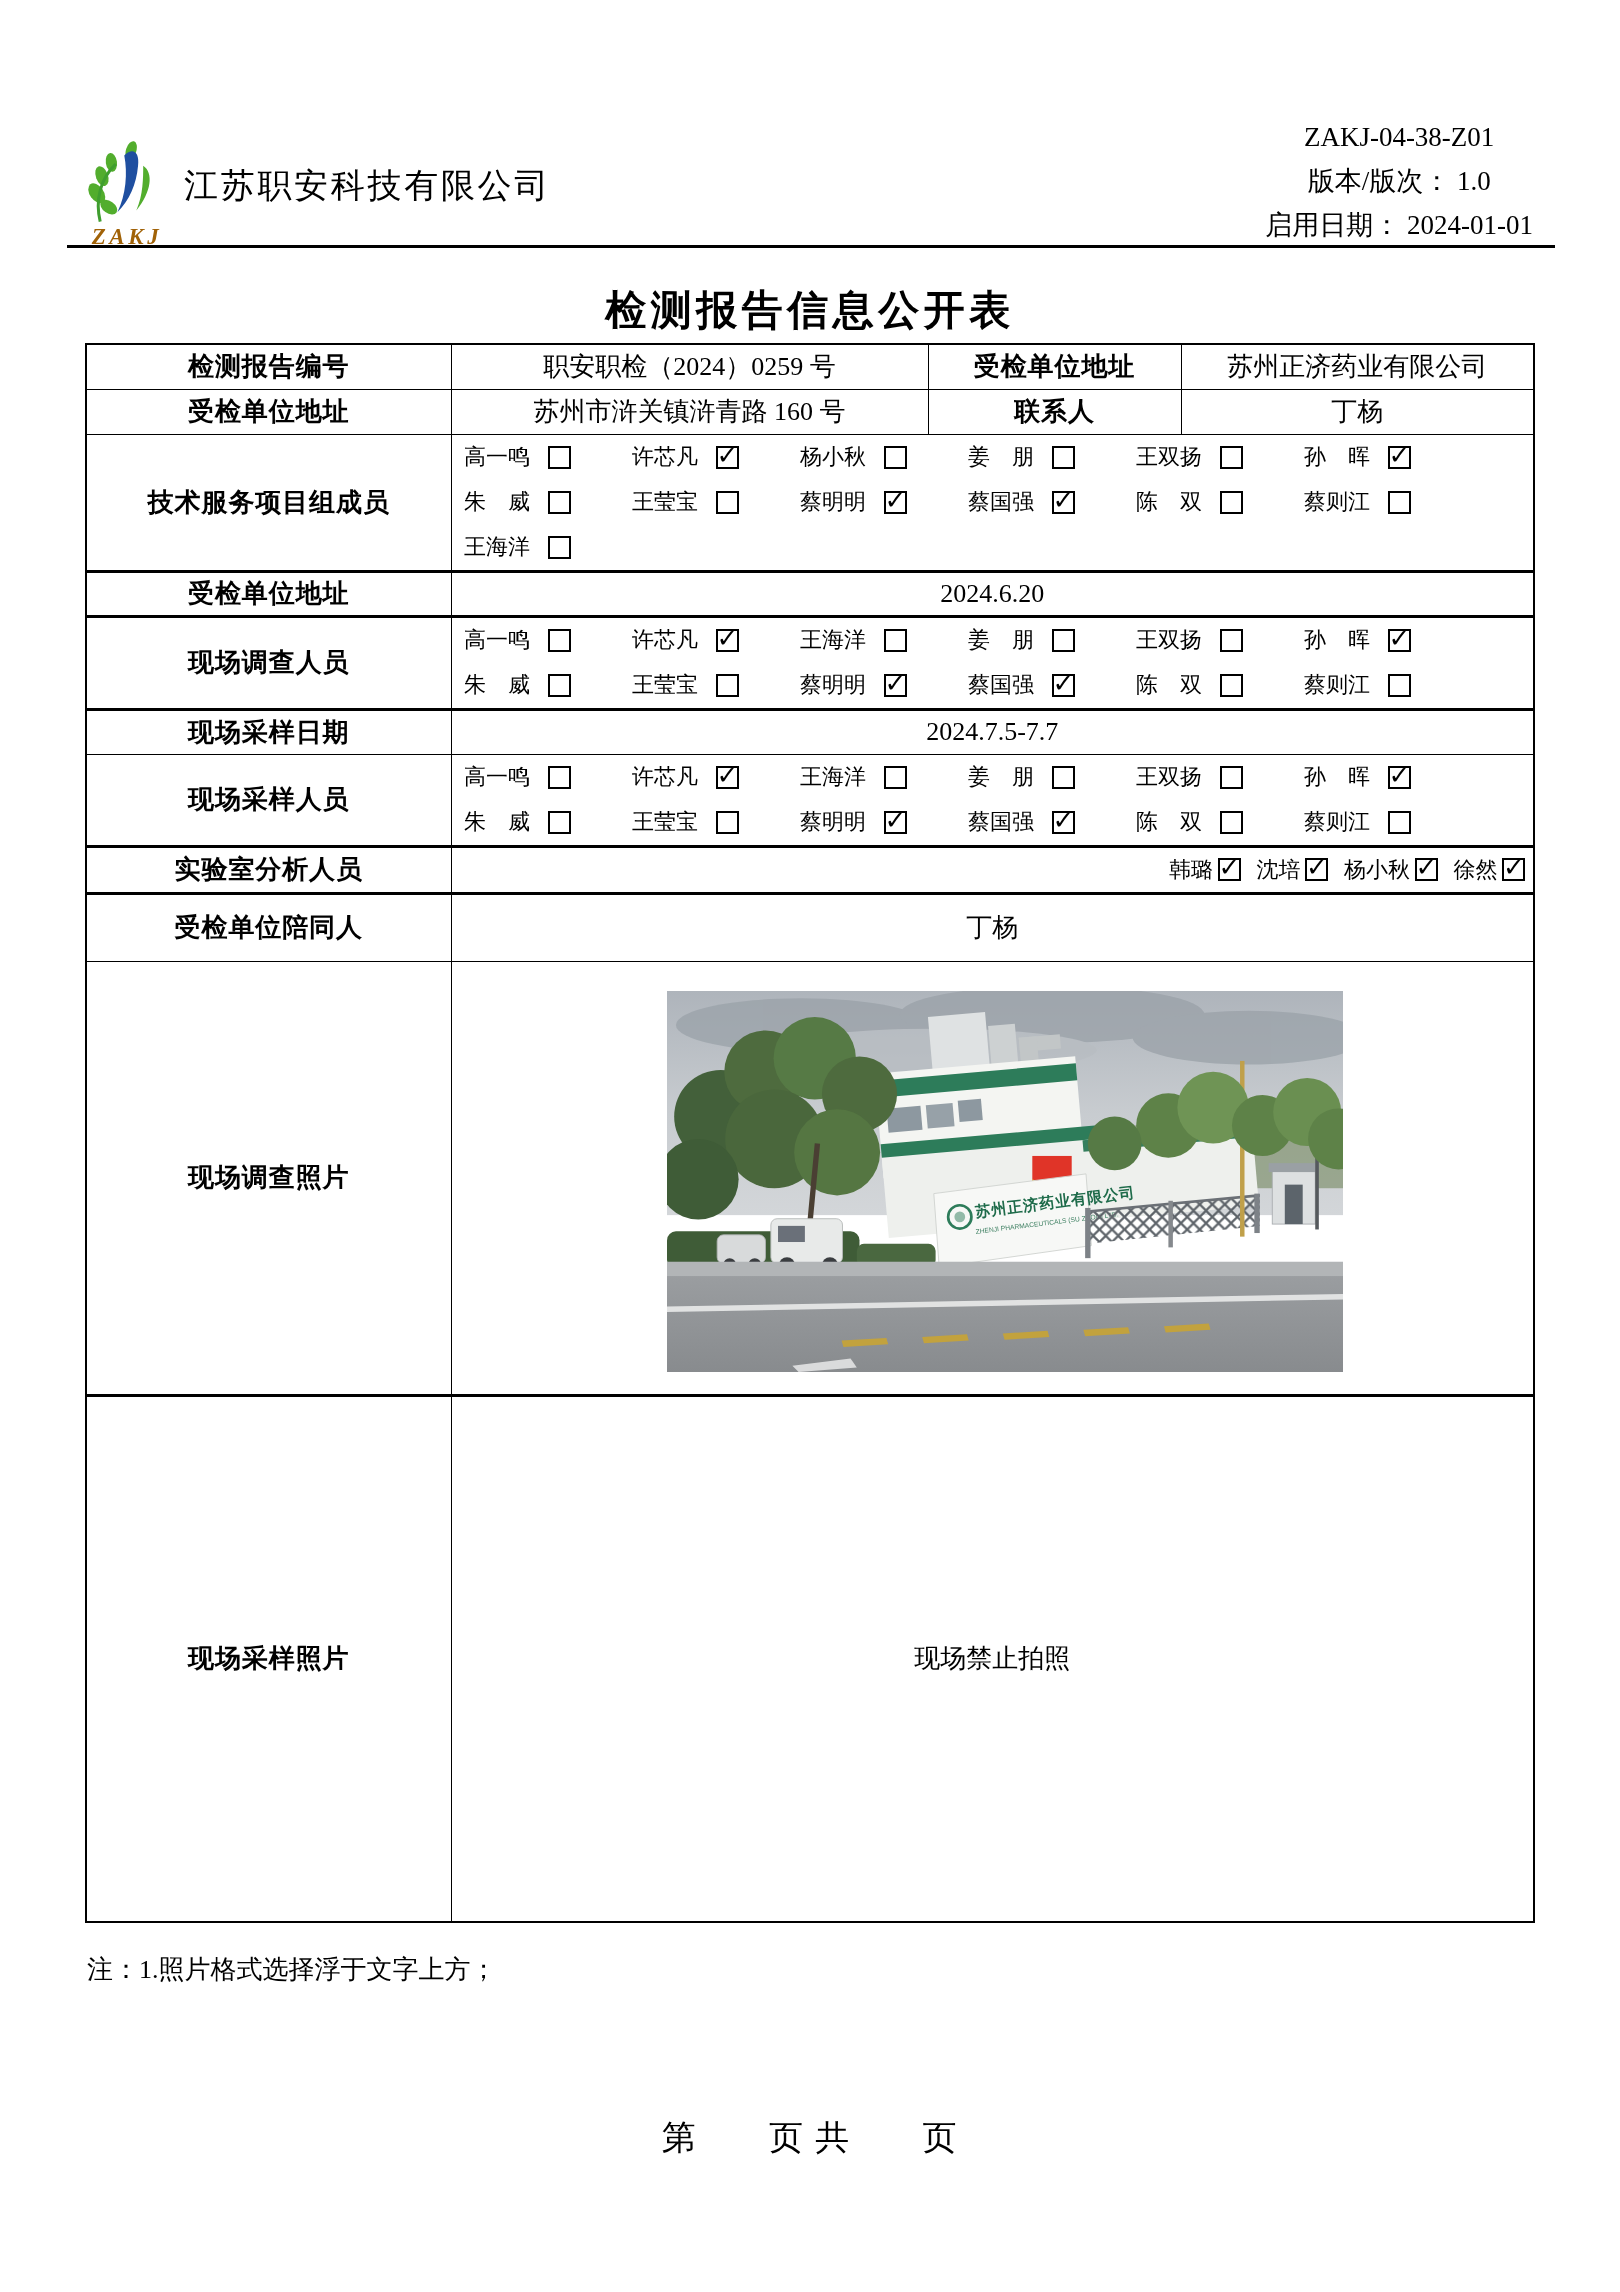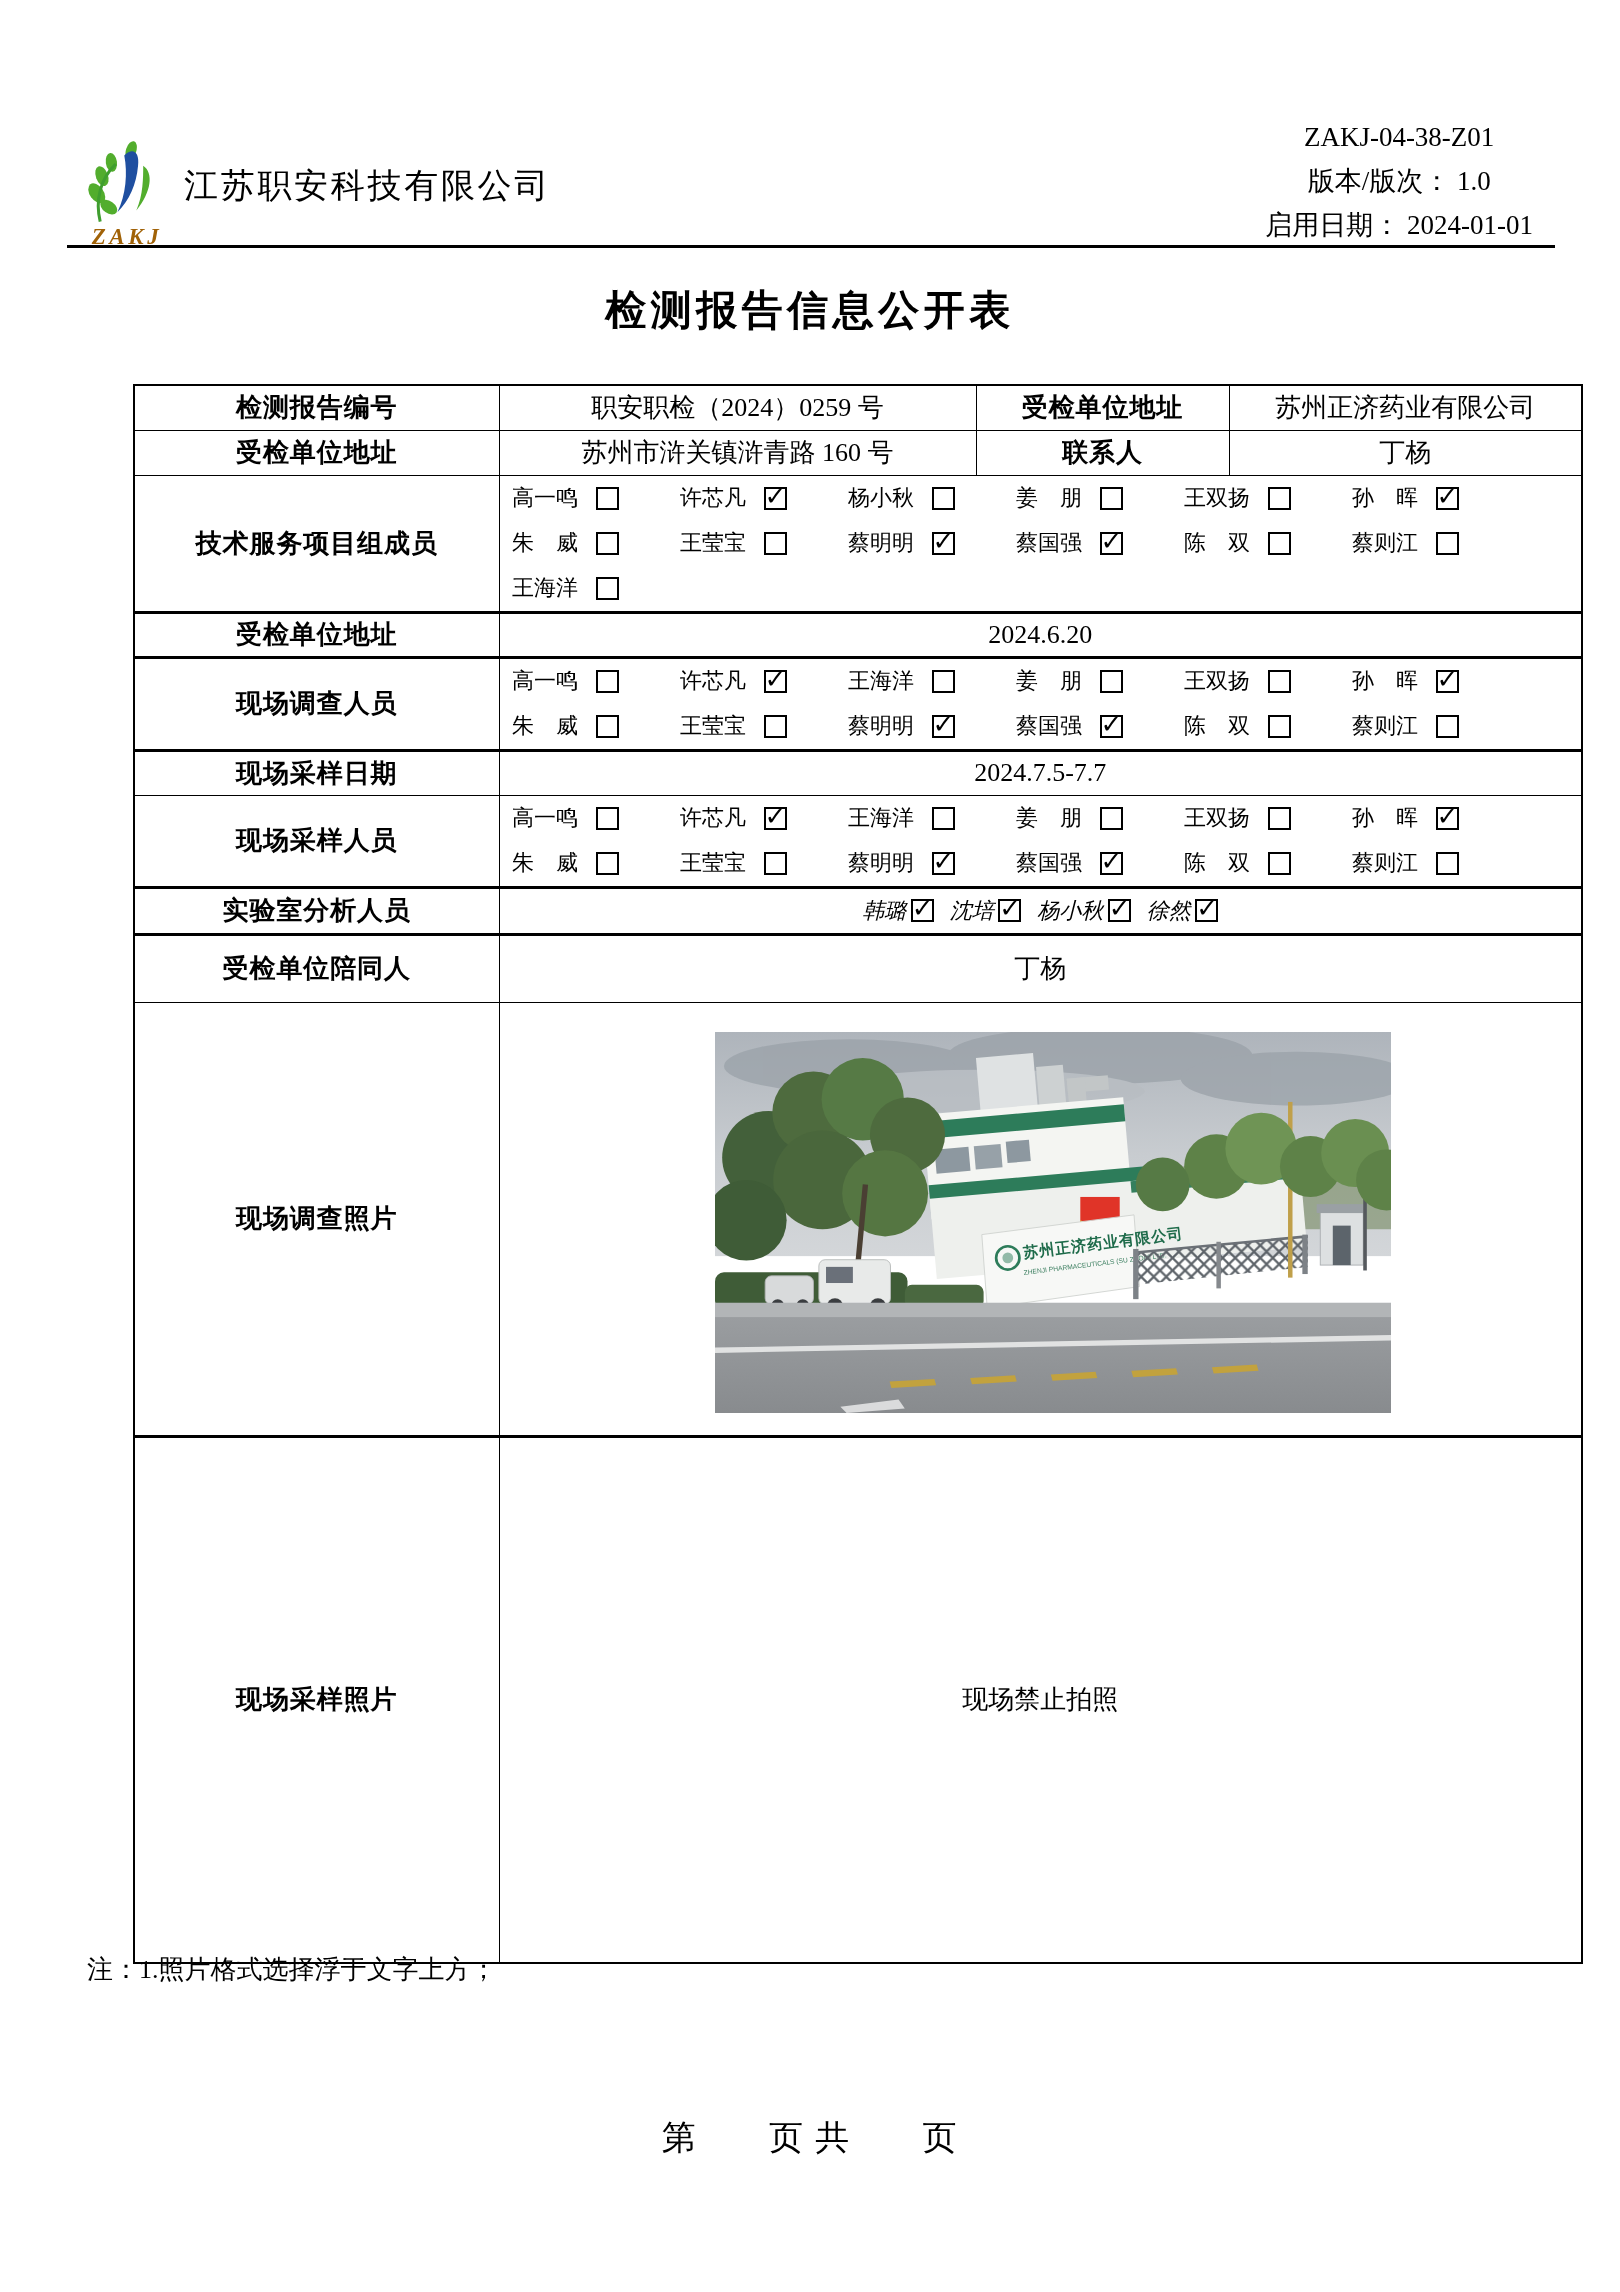--- a/index.html
+++ b/index.html
@@ -11,37 +11,37 @@
   .zakj{position:absolute;left:75px;top:224px;width:104px;text-align:center;
         font-family:"Liberation Serif","DejaVu Serif",serif;font-style:italic;font-weight:bold;
         font-size:23px;color:#a16207;letter-spacing:3.6px;}
   .company{position:absolute;left:184px;top:163px;font-size:34px;letter-spacing:2.7px;}
   .hdr-right{position:absolute;right:87px;top:115px;text-align:center;font-size:27px;line-height:44px;}
   .hrule{position:absolute;left:67px;top:245px;width:1488px;height:2.7px;background:#000;}
   .title{position:absolute;left:0;top:283px;width:100%;text-align:center;font-size:41px;font-weight:bold;
          font-family:"Liberation Sans","DejaVu Sans",sans-serif;letter-spacing:4.5px;}
 
   
-  table.form{position:absolute;left:85px;top:384px;width:1448px;border-collapse:collapse;
-             table-layout:fixed;border:2.7px solid #000;margin-left:48px;}
+  table.form{position:absolute;left:85px;top:343px;width:1448px;border-collapse:collapse;
+             table-layout:fixed;border:2.7px solid #000;}
   table.form td{border:1.8px solid #000;padding:0;vertical-align:middle;overflow:hidden;}
   tr.tb td{border-bottom-width:3.6px;}
   td.lbl{font-family:"Liberation Sans","DejaVu Sans",sans-serif;font-weight:bold;
          font-size:26px;text-align:center;letter-spacing:0.9px;}
   td.val{font-size:26px;text-align:center;}
   .h50{height:45px;}.h150{height:134px;}.h100{height:90px;}.h52{height:47px;}.h76{height:68px;}
   .hp1{height:434px;}.hp2{height:527px;}
   .pline{display:flex;align-items:center;height:45px;padding-left:12.5px;}
   .pcell{display:inline-flex;align-items:center;width:168px;font-size:22px;flex:none;}
   .pname{display:inline-block;min-width:79px;white-space:pre;}
   .cb{position:relative;display:inline-block;width:19px;height:19px;border:2.7px solid #000;
       margin-left:4.5px;flex:none;background:#fff;}
   .cb.on::after{content:"✓";position:absolute;left:-0.9px;top:-8px;font-size:26px;font-weight:bold;
       font-family:"DejaVu Sans","Liberation Sans",sans-serif;}
-  .lab-line{display:flex;justify-content:center;align-items:center;height:100%;font-style:italic;}
+  .lab-line{display:flex;justify-content:flex-end;align-items:center;height:100%;}
   .lab-line .pcell{width:auto;margin:0 8px;}
   td.photocell{vertical-align:top;}
   .photo{margin:7.2px 0 0 215px;width:676px;height:381px;position:relative;}
   .photo svg{display:block;width:676px;height:381px;}
 
   
   .note{position:absolute;left:87px;top:1952px;font-size:26px;}
   .footer{position:absolute;left:0;top:2115px;width:100%;text-align:center;font-size:34px;letter-spacing:1.8px;}
 </style>
 </head>

